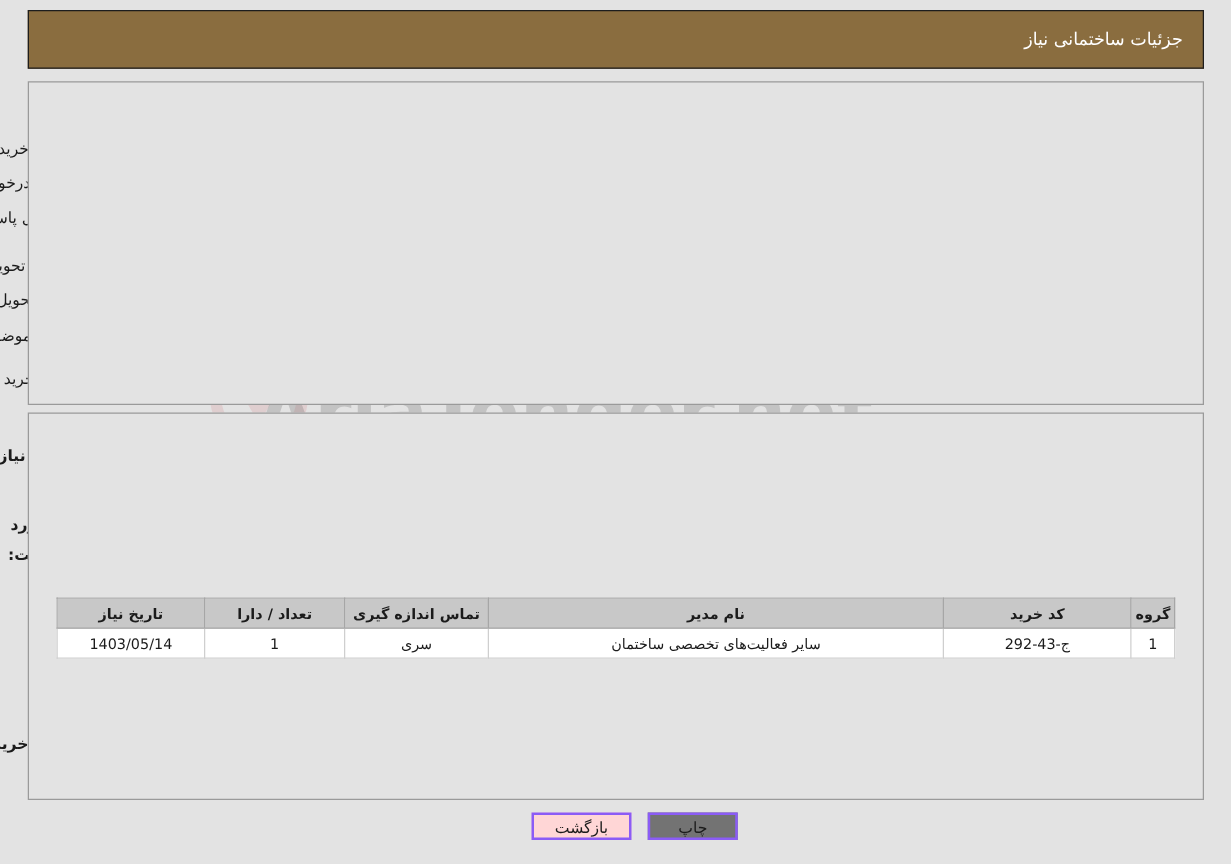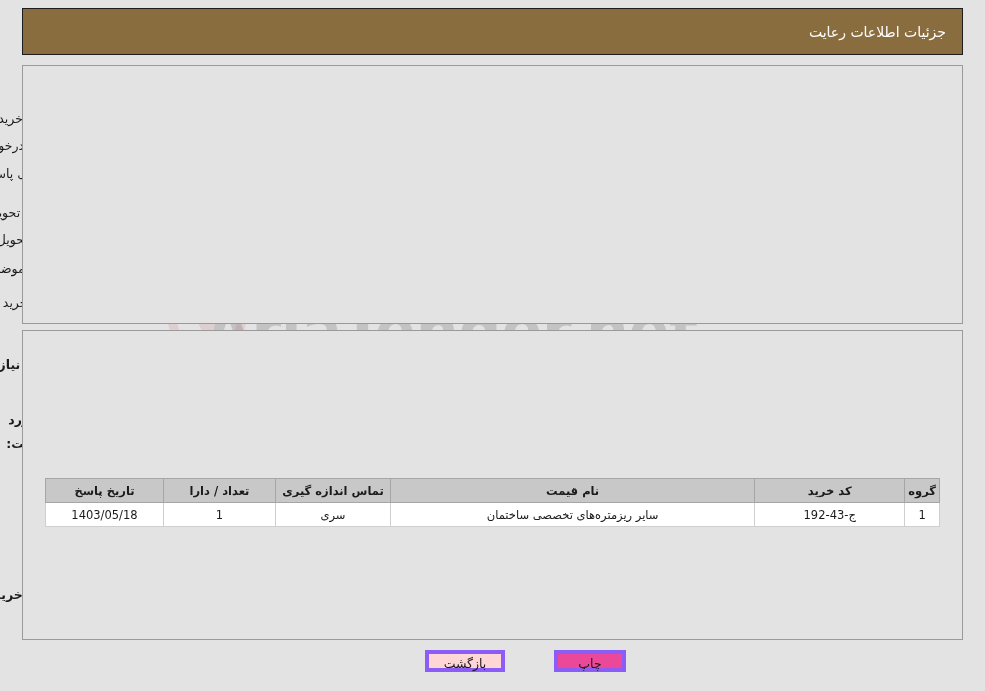--- a/index.html
+++ b/index.html
@@ -190,47 +190,47 @@
     color: #1b1b1b;
     height: 24px;
     padding: 1px 3px;
     text-align: center;
   }
 
   
   .btn {
     position: absolute;
     height: 22px;
-    border: 4px solid #8b5cf6;
+    border: 2px solid #8b5cf6;
     font-size: 12.5px;
     font-family: "DejaVu Sans", "Liberation Sans", sans-serif;
     color: #1b1b1b;
     cursor: pointer;
     text-align: center;
     line-height: 20px;
     padding: 0;
   }
   .btn.back  { background: #ffd6d6; }
-  .btn.print { background: #ec4899; margin-left: 36px; }
+  .btn.print { background: #737373; }
 </style>
 </head>
 <body>
 
 <div id="root">
 
   <div class="watermark">
     <svg class="wm-shield" viewBox="0 0 78 92">
       <path d="M39 3 L74 16 L74 48 C74 70 58 83 39 89 C20 83 4 70 4 48 L4 16 Z" fill="none" stroke="#d9a3a8" stroke-width="9"></path>
       <path d="M24 36 L39 62 L54 36" fill="none" stroke="#d9a3a8" stroke-width="9"></path>
     </svg>
     <div class="wm-text">AriaTender.net</div>
   </div>
 
   <div class="title-bar">
-    <span>جزئیات اطلاعات رعایت</span>
+    <span>جزئیات ساختمانی نیاز</span>
   </div>
 
   <div class="panel" id="panel-top"></div>
 
   <div class="lbl" style="right:902px; top:85px;">شماره نیاز:</div>
   <div class="fld" style="right:610px; top:81px; width:180px;">1103000132000062</div>
   <div class="lbl" style="right:500px; top:85px;">تاریخ و ساعت اعلان عمومی:</div>
   <div class="fld" style="right:780px; top:81px; width:172px; right:auto; left:104px;">1403/04/31 - 17:58</div>
 
   <div class="lbl" style="right:902px; top:112px;">نام دستگاه خریدار:</div>
@@ -291,34 +291,34 @@
   <div class="section-head" style="right:902px; top:397px;">اطلاعات خدمات مورد نیاز</div>
 
   <div class="lbl b" style="right:902px; top:437px;">گروه خدمت:</div>
   <div class="fld r" style="left:184px; top:432px; width:620px;">ساختمان</div>
 
   <table class="tbl">
     <thead>
       <tr>
         <th style="width:32px;">گروه</th>
         <th style="width:150px;">کد خرید</th>
-        <th>نام قیمت</th>
+        <th>نام مدیر</th>
         <th style="width:115px;">تماس اندازه گیری</th>
         <th style="width:112px;">تعداد / دارا</th>
-        <th style="width:118px;">تاریخ پاسخ</th>
+        <th style="width:118px;">تاریخ نیاز</th>
       </tr>
     </thead>
     <tbody>
       <tr>
         <td>1</td>
-        <td>ج-43-192</td>
-        <td>سایر ریزمتره‌های تخصصی ساختمان</td>
+        <td>ج-43-292</td>
+        <td>سایر فعالیت‌های تخصصی ساختمان</td>
         <td>سری</td>
         <td>1</td>
-        <td>1403/05/18</td>
+        <td>1403/05/14</td>
       </tr>
     </tbody>
   </table>
 
   <div class="lbl b" style="right:902px; top:588px;">توضیحات خریدار:</div>
   <div class="ta" style="left:75px; top:547px; width:710px; height:78px; padding:4px 8px 2px 16px;">
     <div class="ln">پیمانکار ترجیحا بومی استان باشد - حد اکثر ظرف مدت یک ماه پروژه را تحول دهد - تائیدیه مدیر پایگاه را بگیرد</div>
     <div class="ln">ضوابط و شرایط عمومی و خصوصی پیمان رعایت شود.- مدارک مربوطه را دارا باشد</div>
     <div class="ln">پرداخت نقدی بعد از ارائه صورت وضعیت</div>
     <div class="grip" style="left:3px; bottom:-1px;">◸</div>

